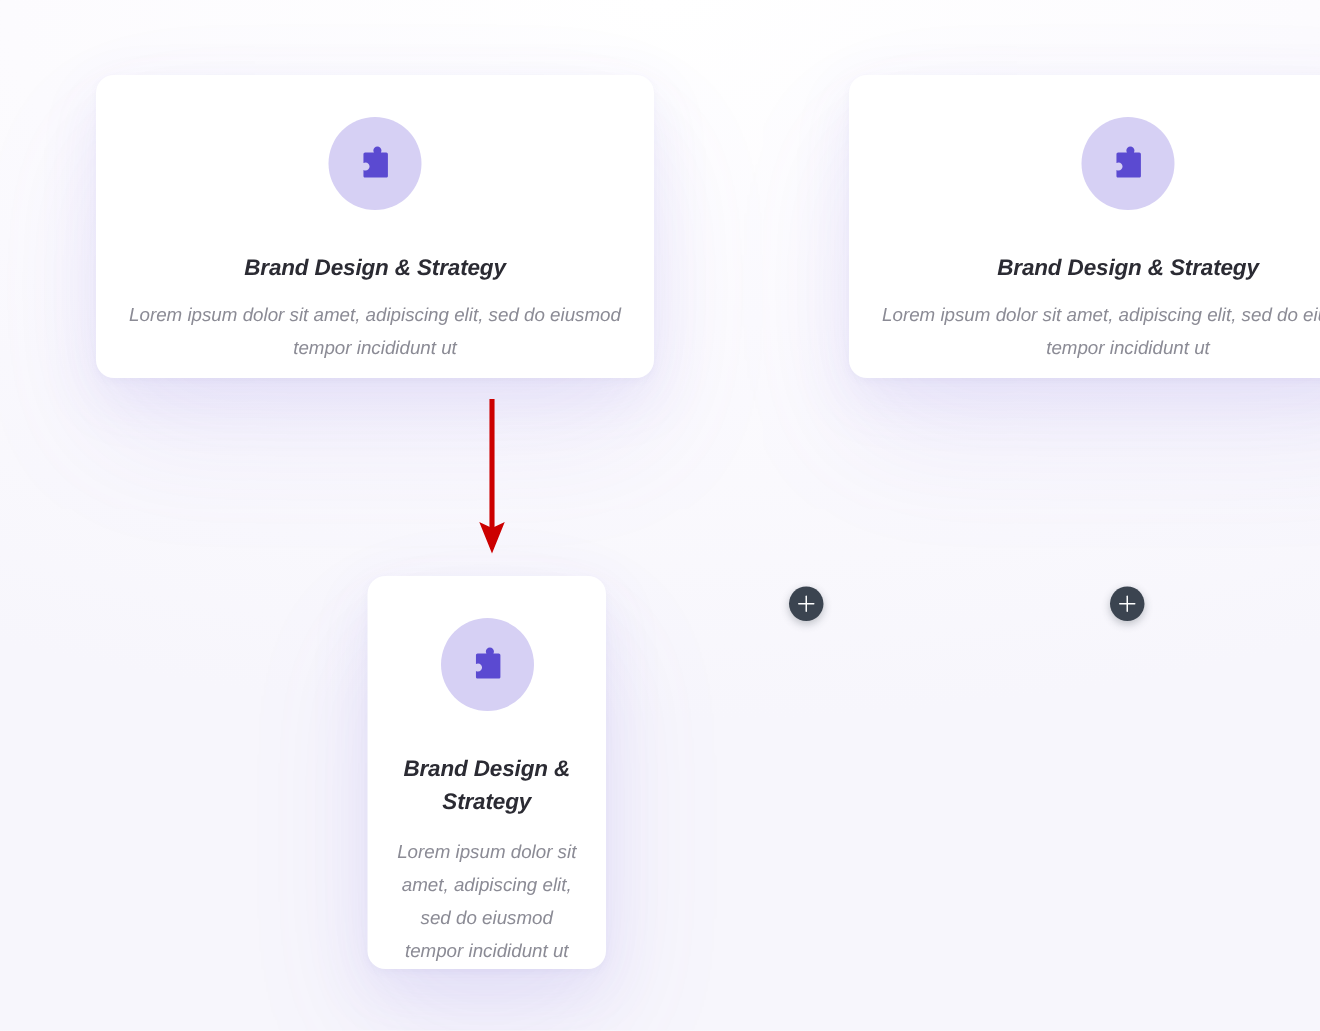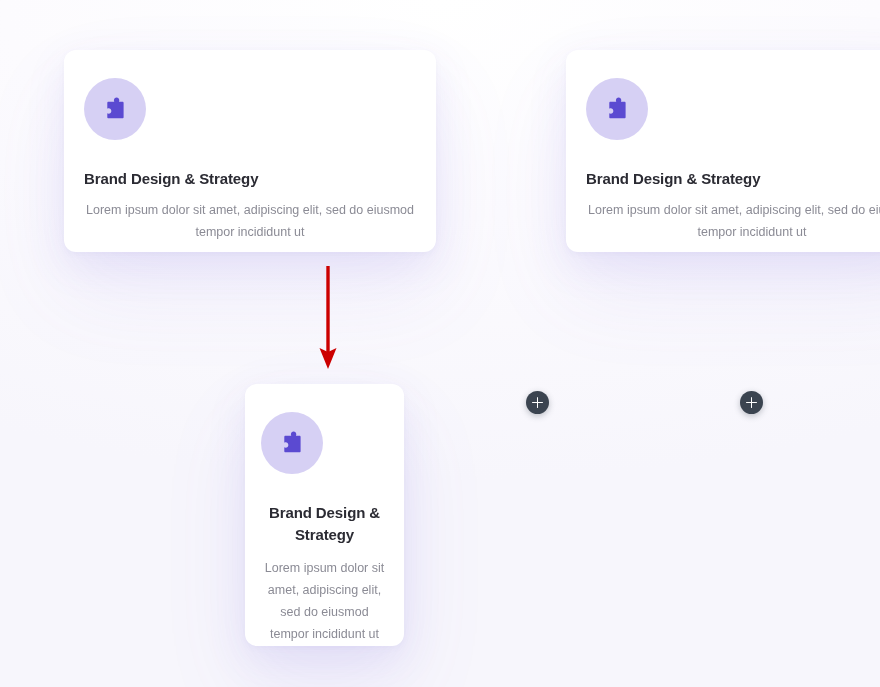--- a/index.html
+++ b/index.html
@@ -36,21 +36,22 @@
     position: absolute;
     background: #ffffff;
     border-radius: 12px;
     box-shadow:
       0 14px 40px rgba(108, 93, 211, 0.10),
       0 40px 90px rgba(120, 104, 220, 0.09),
       0 2px 6px rgba(100, 90, 180, 0.05);
     box-sizing: border-box;
     display: flex;
     flex-direction: column;
-    align-items: flex-start;
+    align-items: center;
+    font-style: italic;
   }
 
   .card-wide {
     width: 372px;
     height: 202px;
     padding: 28px 20px 20px 20px;
   }
 
   .card-1 { left: 64px;  top: 50px; }
   .card-2 { left: 566px; top: 50px; }

